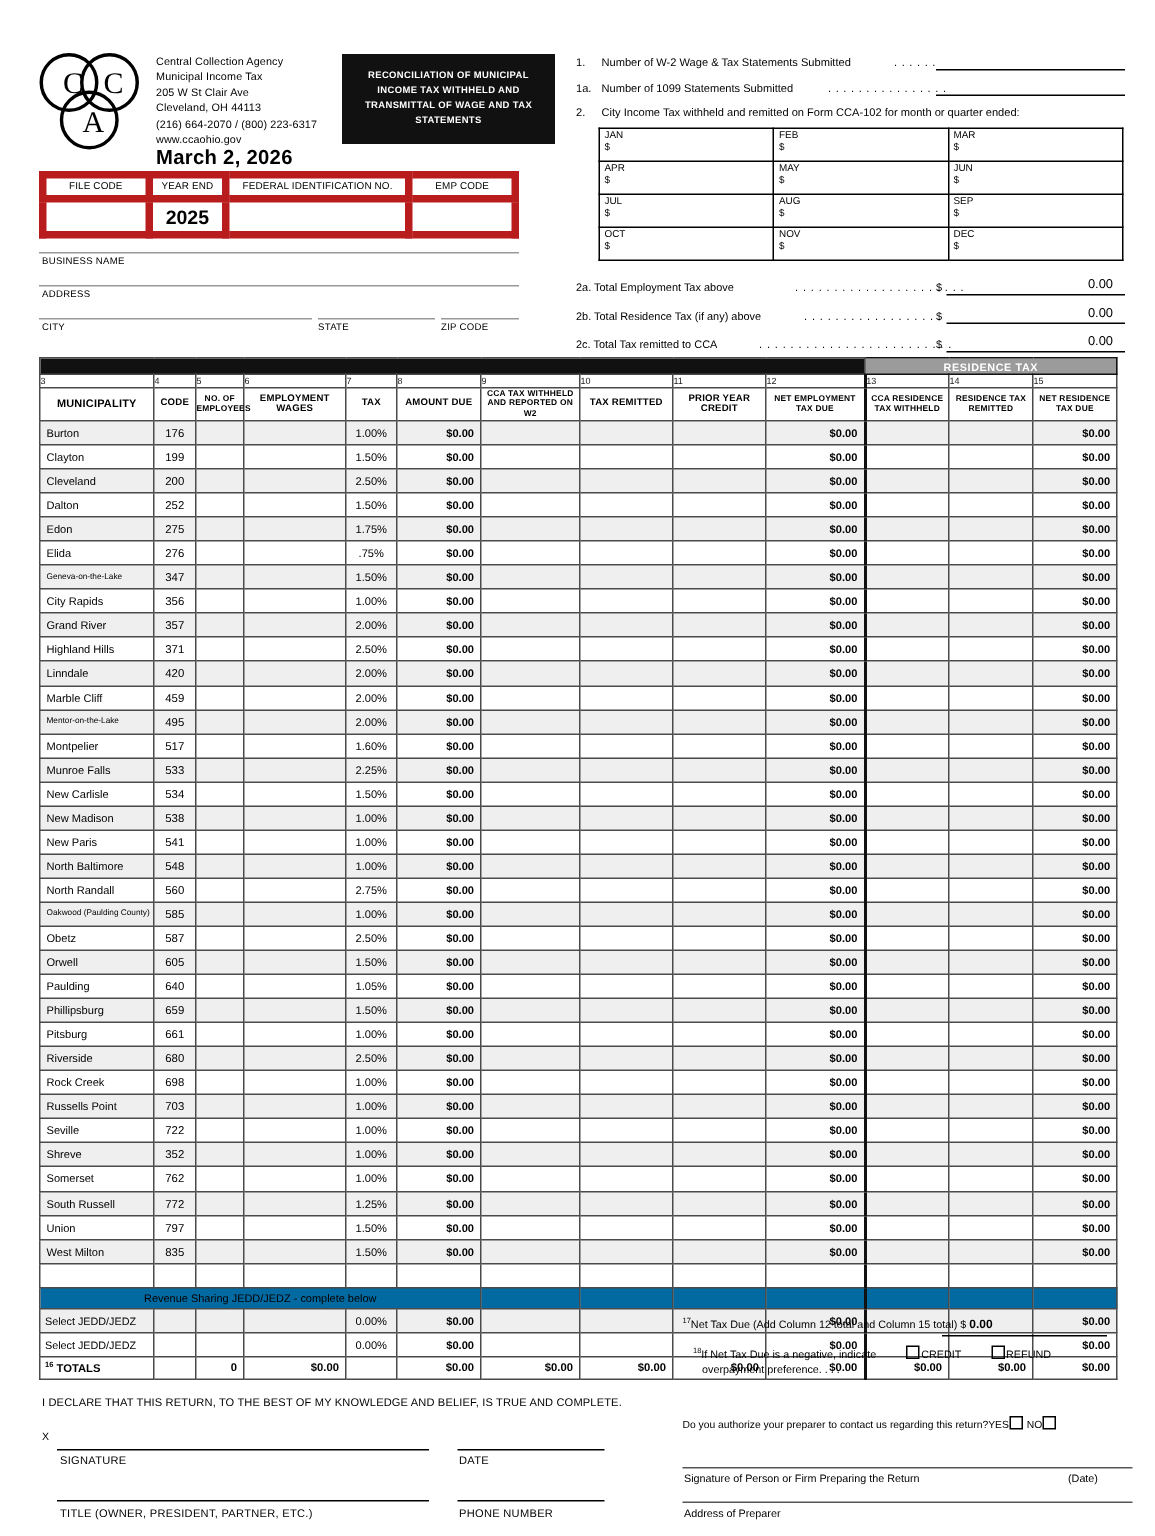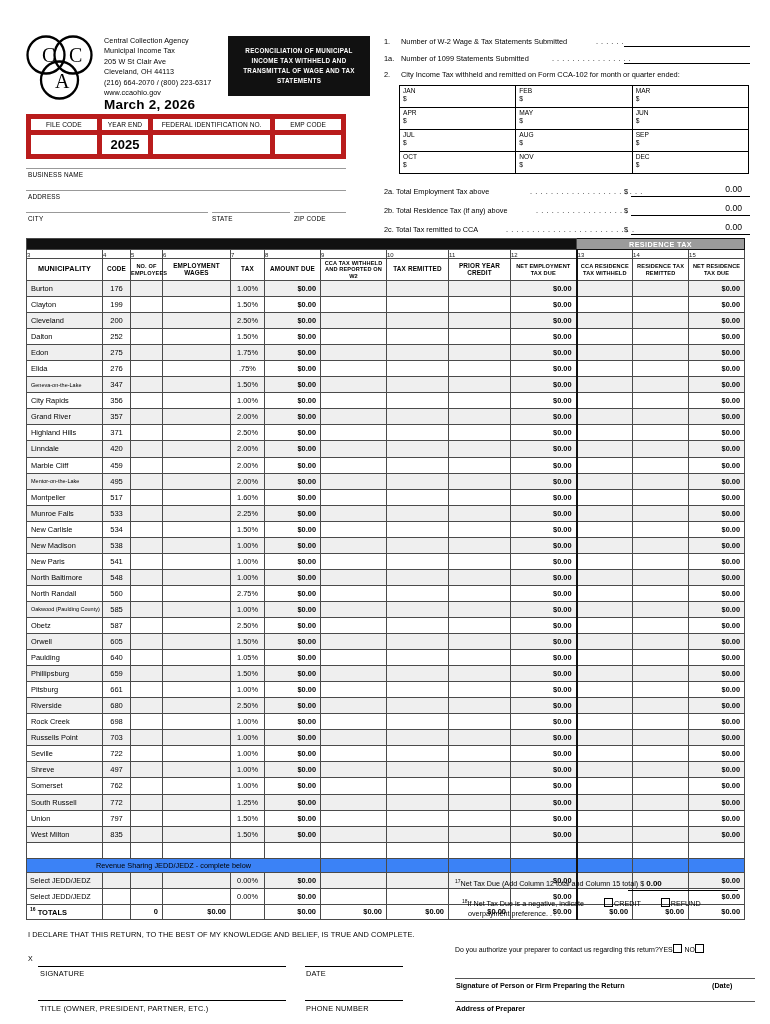--- a/index.html
+++ b/index.html
@@ -129,21 +129,21 @@
   tr.drow td.code { text-align: center; font-size: 7.6px; }
   tr.drow td.rate { text-align: center; font-size: 7.4px; }
   tr.drow td.money { text-align: right; padding-right: 4px; font-size: 7.4px; font-weight: bold; }
   tr.drow:nth-child(odd) td { background: #efefef; }
   tr.drow td.blank { }
 
   .thick-l { border-left: 2.5px solid #111 !important; }
 
   .emptyrow td { height: 16px; }
   .jeddbar td {
-    height: 14px; text-align: center; font-size: 7.3px; background: #3b82f6;
+    height: 14px; text-align: center; font-size: 7.3px; background: #0369a1;
   }
   .jeddrow td { height: 16px; font-size: 6.2px; }
   .jeddrow td.sel { padding-left: 3px; margin-left: 14px; }
   .totrow td { height: 15px; font-size: 7.5px; font-weight: bold; }
   .totrow td.lbl { padding-left: 3px; }
   .totrow td.money { text-align: right; padding-right: 4px; }
   .sup { font-size: 5px; vertical-align: super; }
 
   
   .declare {
@@ -155,21 +155,21 @@
   .siglbl { position: absolute; font-size: 7.4px; letter-spacing: .2px; }
 
   .net-due { position: absolute; left: 455px; top: 878px; font-size: 7.2px; white-space: nowrap; }
   .net-due .amt { font-weight: bold; font-size: 8px; }
   .net-due .ruleN { position:absolute; left: 86px; top: 12px; width: 190px; height:1px; background:#000;}
   .neg-line { position: absolute; left: 462px; top: 897px; font-size: 7.2px; line-height: 9.5px; width: 300px; }
   .chkbox { display:inline-block; width: 9px; height: 9px; border: 1.6px solid #000; vertical-align: -1px; margin-right: 1px; }
   .auth-line { position: absolute; left: 455px; top: 944px; font-size: 6.9px; white-space: nowrap; }
 
   .prep-rule { position: absolute; height: 1px; background: #555; }
-  .prep-lbl { position: absolute; font-size: 7.2px; font-weight: bold; }
+  .prep-lbl { position: absolute; font-size: 7.2px; }
 </style>
 </head>
 <body>
 
 <div class="page">
 
   <div class="header">
 
     <div class="logo-wrap">
       <svg width="68" height="72" viewBox="0 0 68 72">
@@ -847,21 +847,21 @@
             <td class="blank"></td>
             <td class="blank"></td>
             <td class="blank"></td>
             <td class="money">$0.00</td>
             <td class="blank thick-l"></td>
             <td class="blank"></td>
             <td class="money">$0.00</td>
           </tr>
           <tr class="drow">
             <td class="muni">Shreve</td>
-            <td class="code">497</td>
+            <td class="code">352</td>
             <td class="blank"></td>
             <td class="blank"></td>
             <td class="rate">1.00%</td>
             <td class="money">$0.00</td>
             <td class="blank"></td>
             <td class="blank"></td>
             <td class="blank"></td>
             <td class="money">$0.00</td>
             <td class="blank thick-l"></td>
             <td class="blank"></td>

